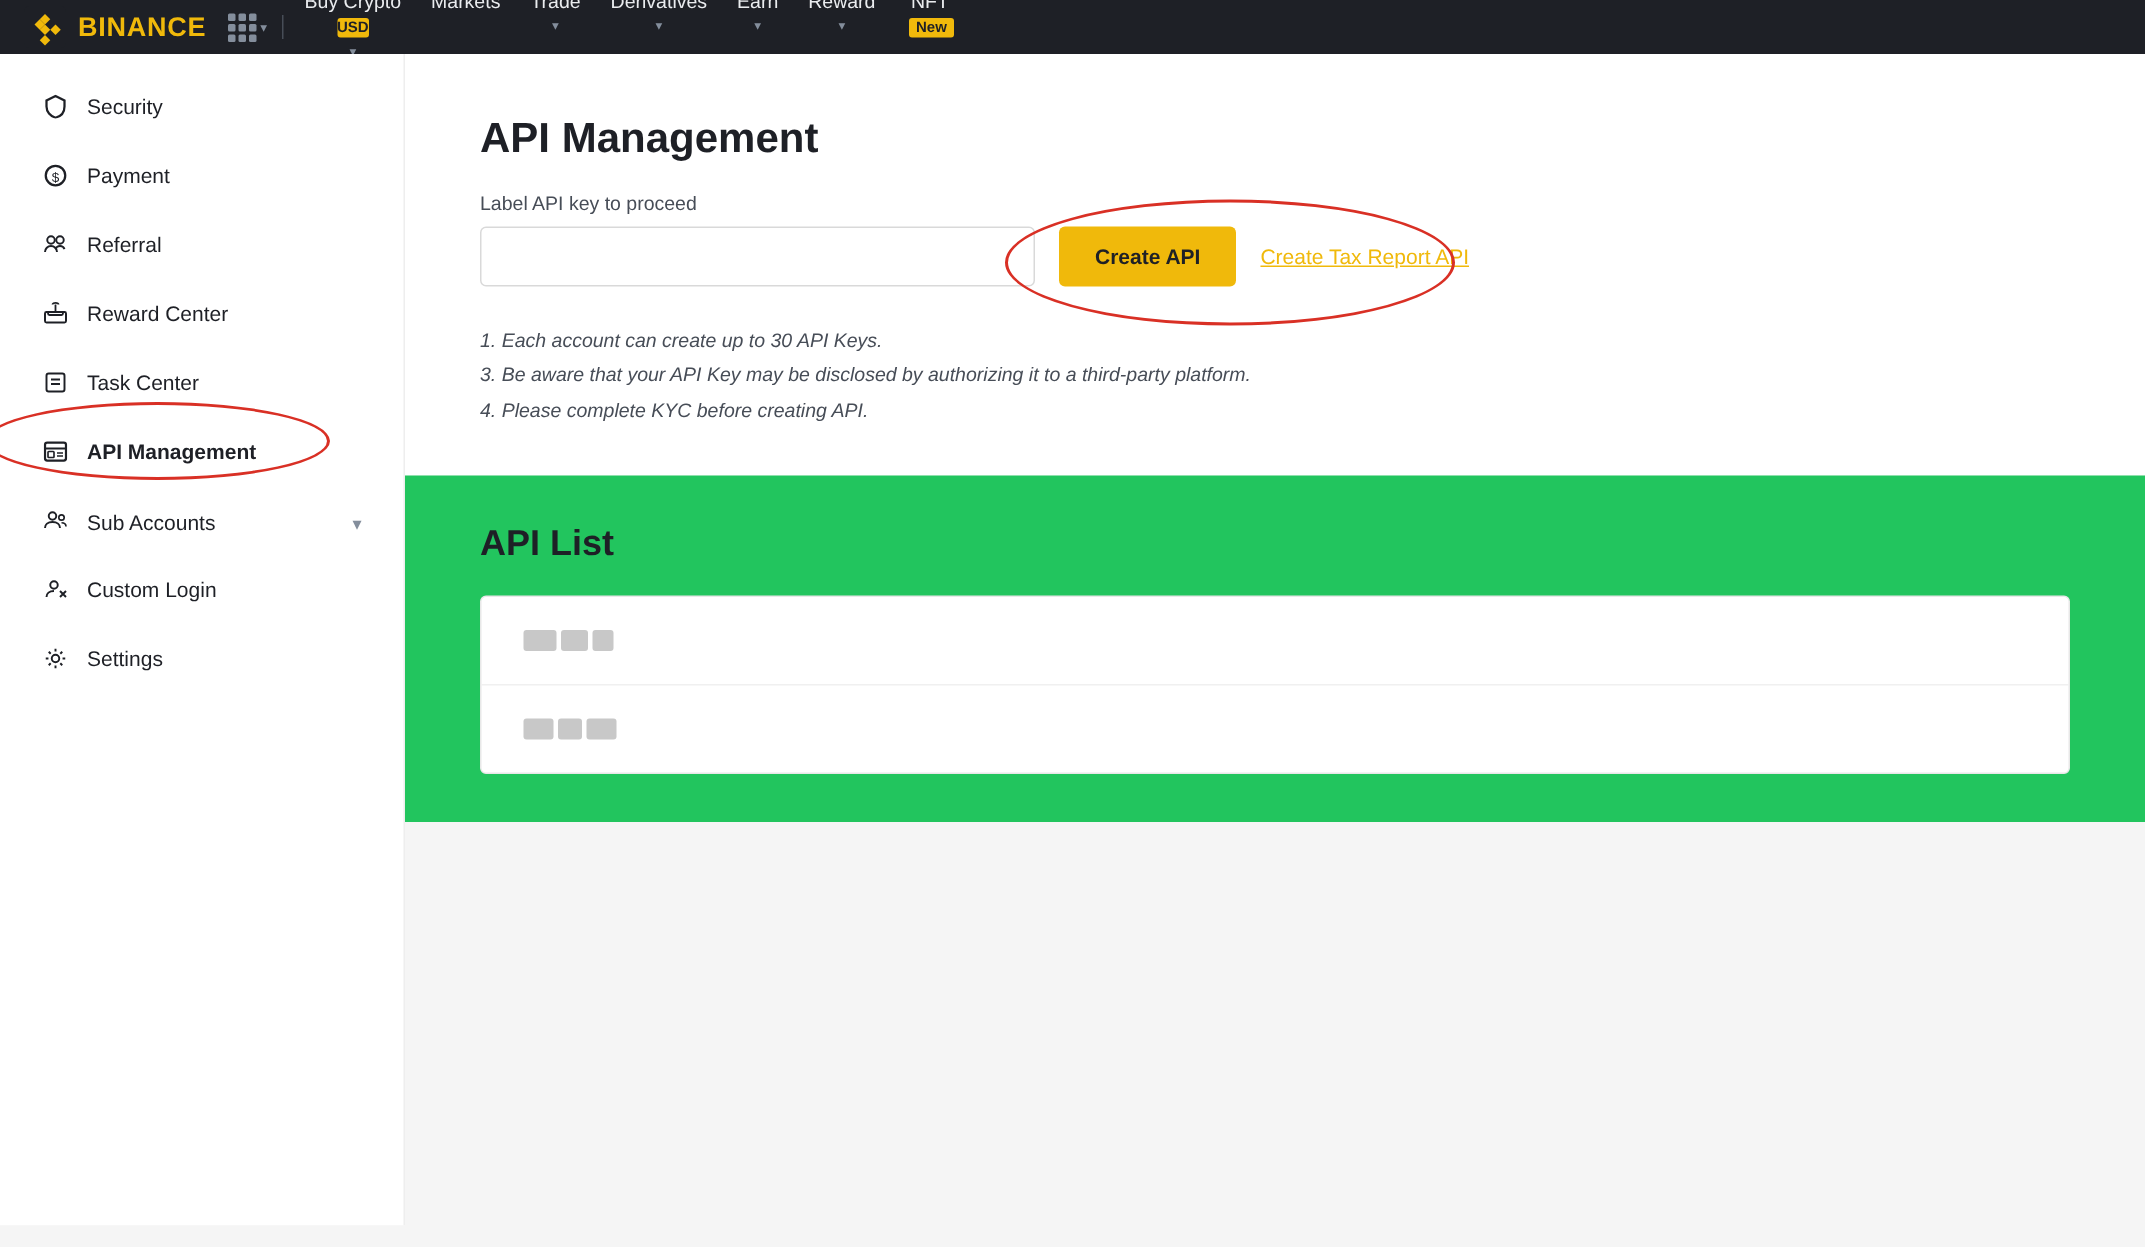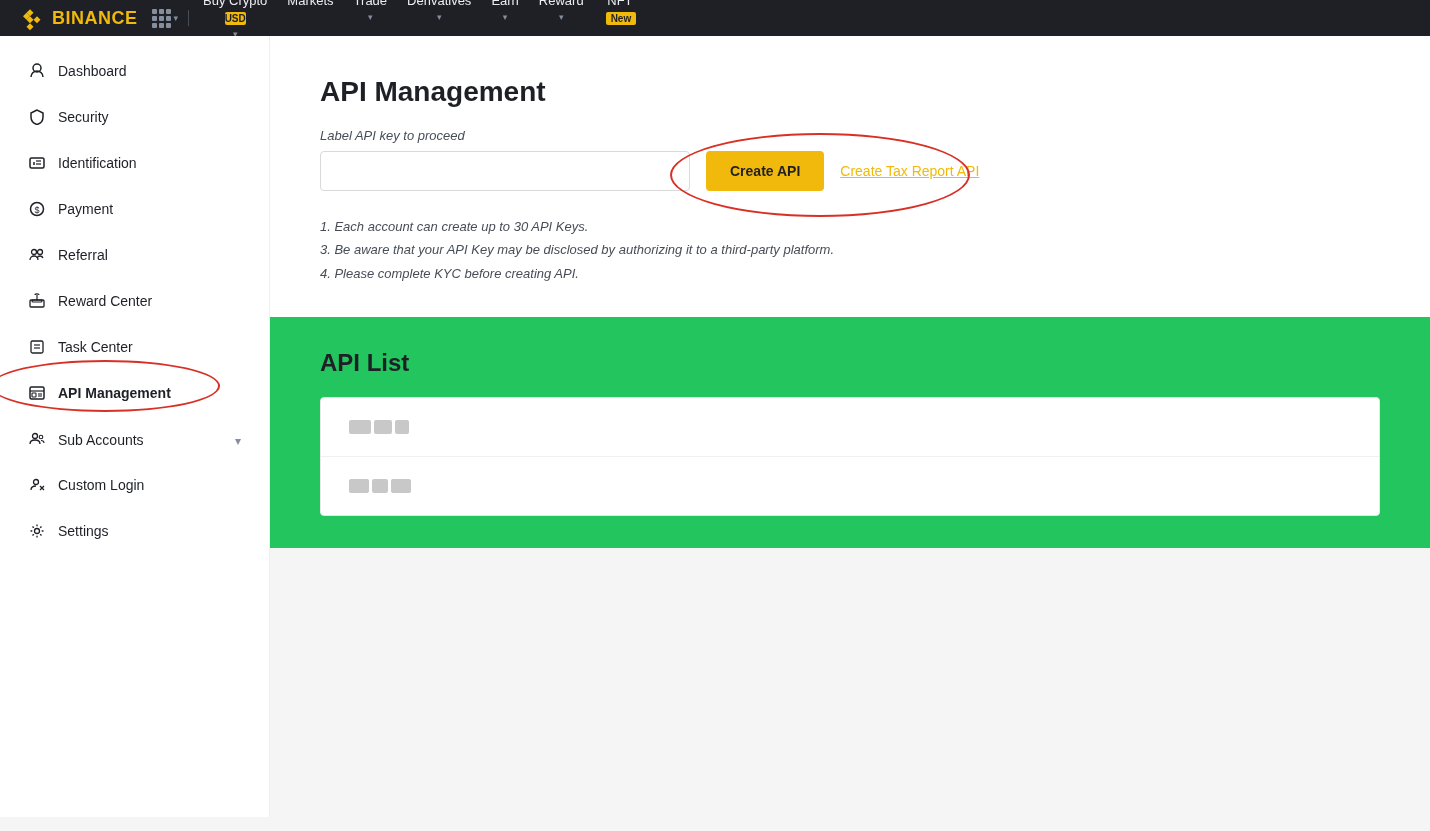--- a/index.html
+++ b/index.html
@@ -157,21 +157,20 @@
     .page-title {
       font-size: 28px;
       font-weight: 700;
       color: #1e2026;
       margin-bottom: 20px;
     }
     .api-label {
       font-size: 13px;
       color: #474d57;
       margin-bottom: 8px;
-      font-style: italic;
     }
     .input-row {
       display: flex;
       align-items: center;
       gap: 16px;
       position: relative;
     }
     .api-input {
       width: 370px;
       height: 40px;
@@ -304,50 +303,30 @@
   <a class="topnav-item">
     <span>NFT</span>
     <span class="nft-badge">New</span>
   </a>
 </nav>
 
 <div class="layout">
 
   <aside class="sidebar">
 
-    <div class="sidebar-item">
-      <span class="sidebar-icon">
-        <svg width="16" height="16" viewBox="0 0 16 16" fill="currentColor">
-            <circle cx="8" cy="5" r="4" fill="none" stroke="#1e2026" stroke-width="1.5"></circle>
-            <path d="M2 14c0-3.3 2.7-6 6-6s6 2.7 6 6" fill="none" stroke="#1e2026" stroke-width="1.5"></path>
-          </svg>
-      </span>
-      <span>Dashboard</span>
-    </div>
 
     <div class="sidebar-item">
       <span class="sidebar-icon">
         <svg width="16" height="16" viewBox="0 0 16 16" fill="none">
             <path d="M8 1L2 4v4c0 3.5 2.5 6.5 6 7.5C12 14.5 14 11.5 14 8V4L8 1z" stroke="#1e2026" stroke-width="1.5" fill="none"></path>
           </svg>
       </span>
       <span>Security</span>
     </div>
 
-    <div class="sidebar-item">
-      <span class="sidebar-icon">
-        <svg width="16" height="16" viewBox="0 0 16 16" fill="none">
-            <rect x="1" y="3" width="14" height="10" rx="1.5" stroke="#1e2026" stroke-width="1.5"></rect>
-            <line x1="5" y1="7" x2="5" y2="10" stroke="#1e2026" stroke-width="1.5"></line>
-            <line x1="7" y1="6" x2="12" y2="6" stroke="#1e2026" stroke-width="1.2"></line>
-            <line x1="7" y1="9" x2="12" y2="9" stroke="#1e2026" stroke-width="1.2"></line>
-          </svg>
-      </span>
-      <span>Identification</span>
-    </div>
 
     <div class="sidebar-item">
       <span class="sidebar-icon">
         <svg width="16" height="16" viewBox="0 0 16 16" fill="none">
             <circle cx="8" cy="8" r="6.5" stroke="#1e2026" stroke-width="1.5"></circle>
             <text x="8" y="12" text-anchor="middle" font-size="9" fill="#1e2026" font-family="Arial">$</text>
           </svg>
       </span>
       <span>Payment</span>
     </div>

